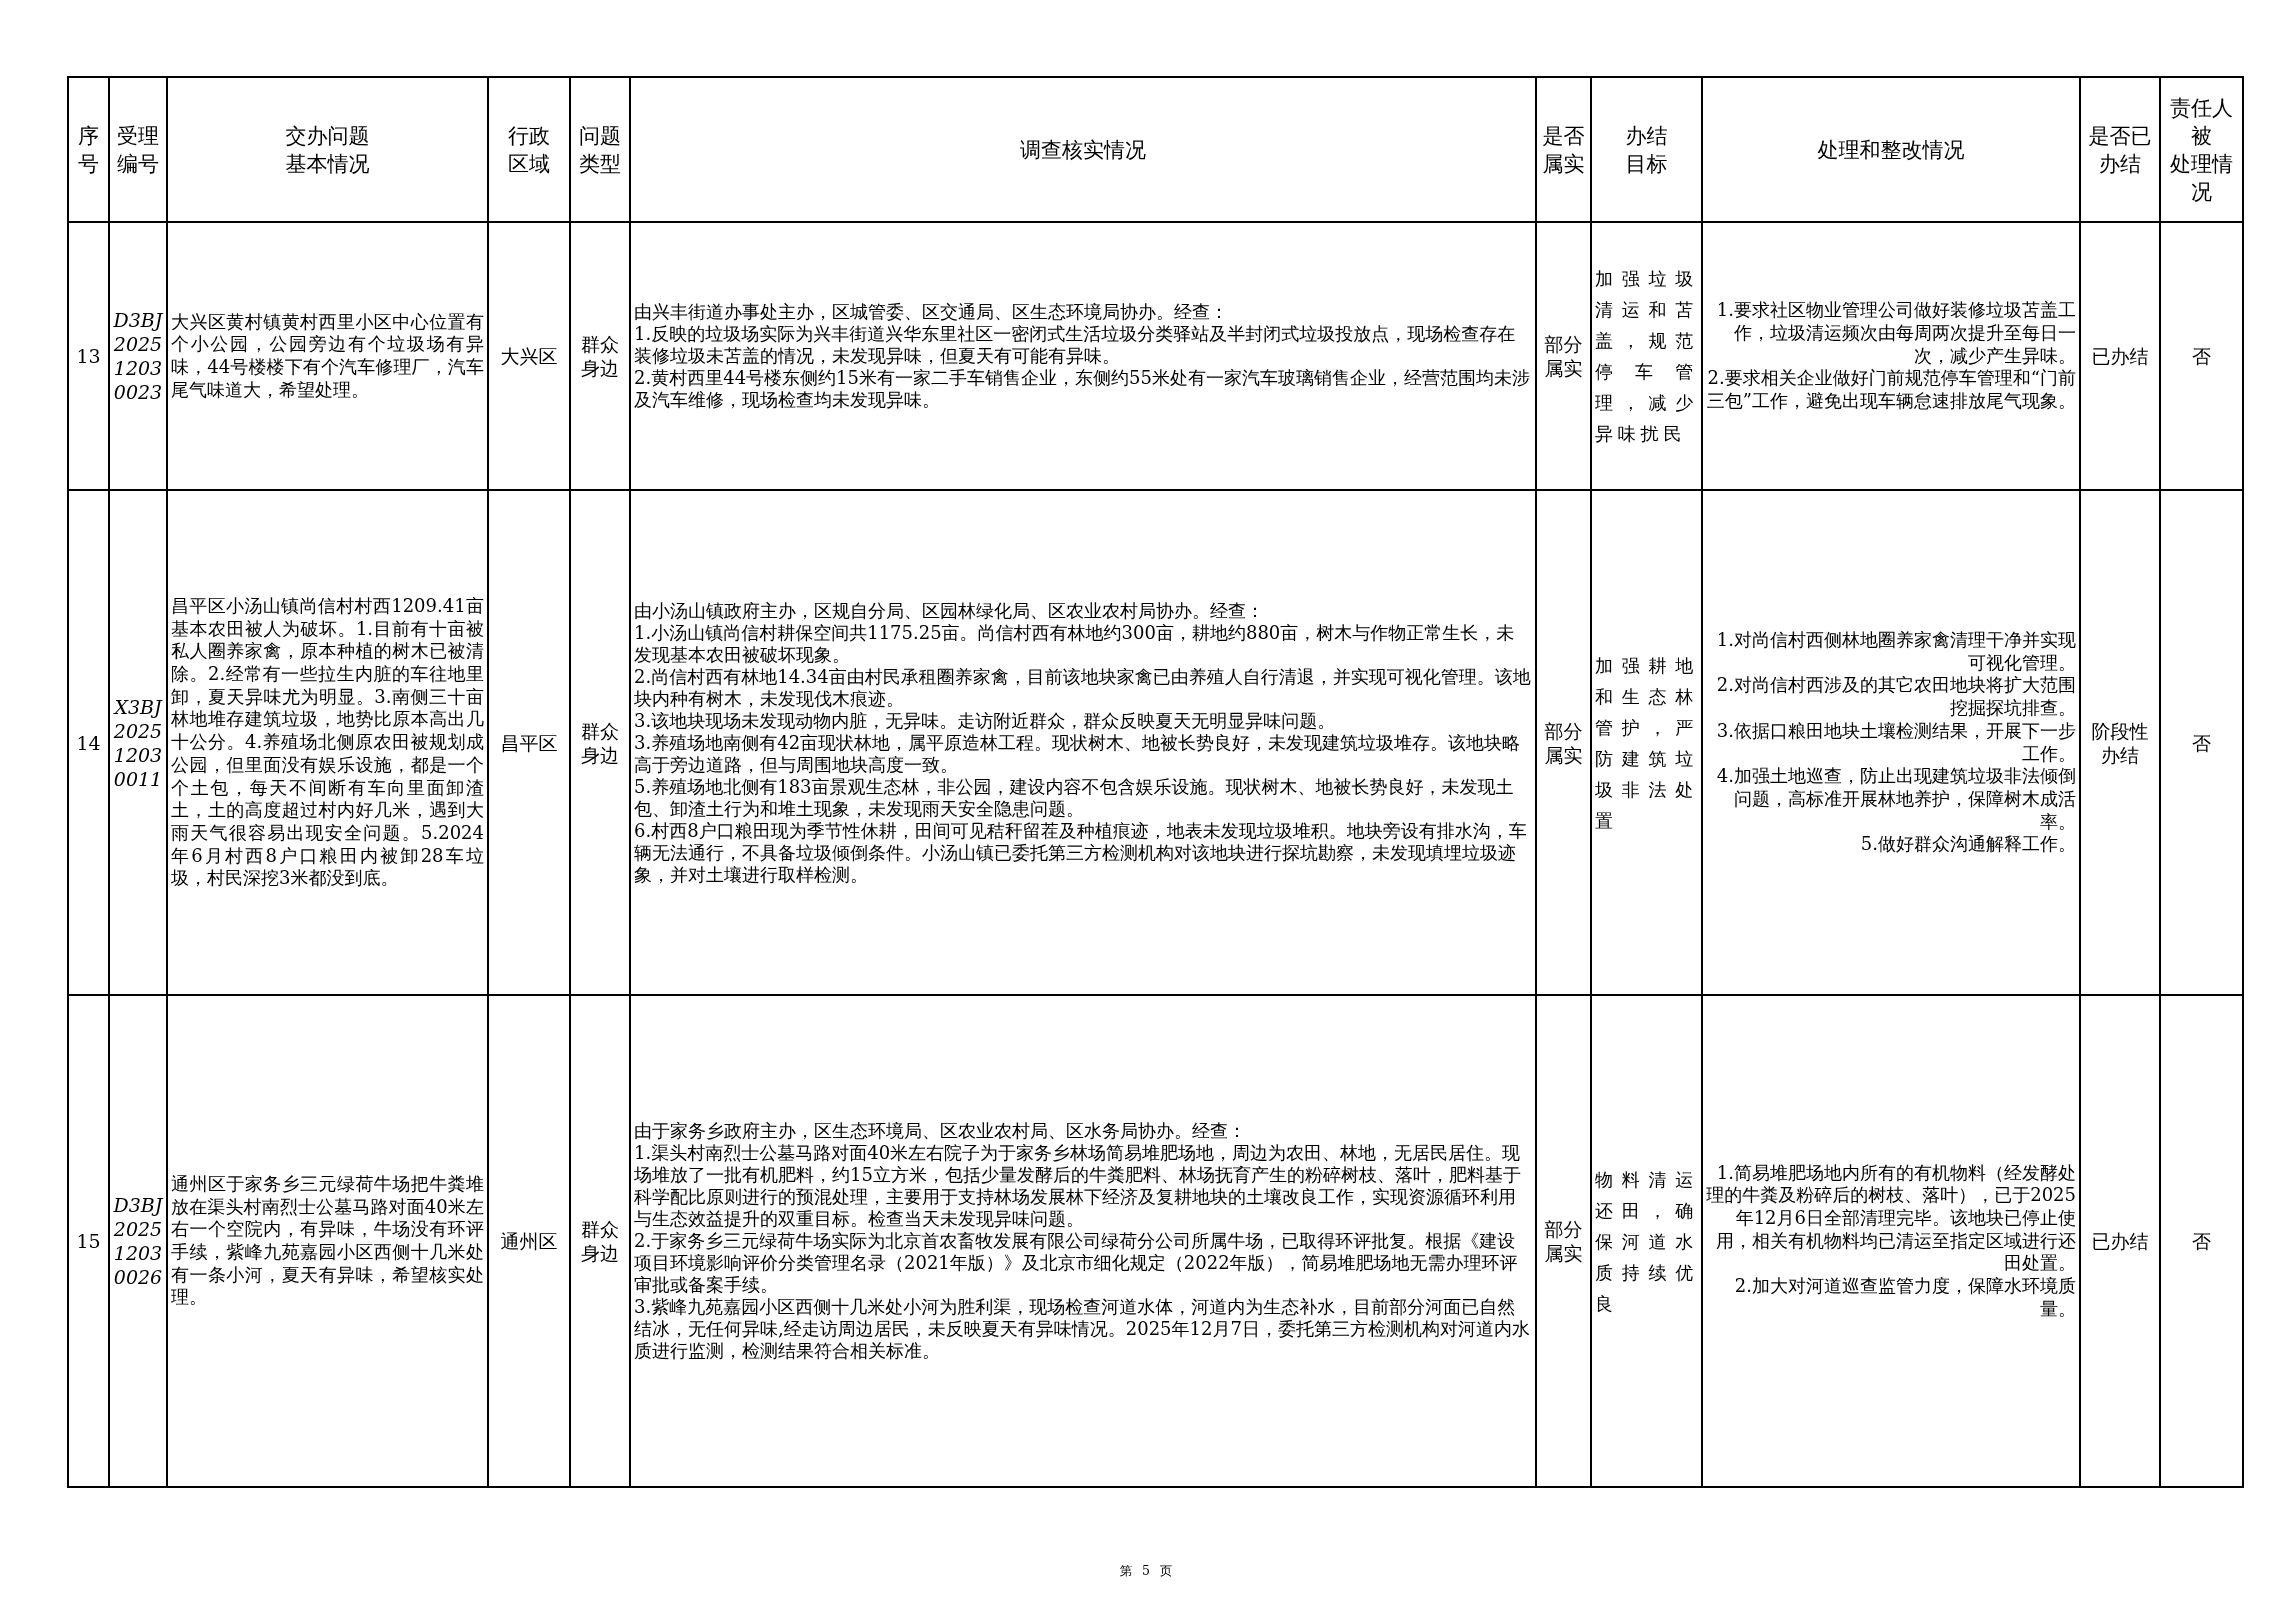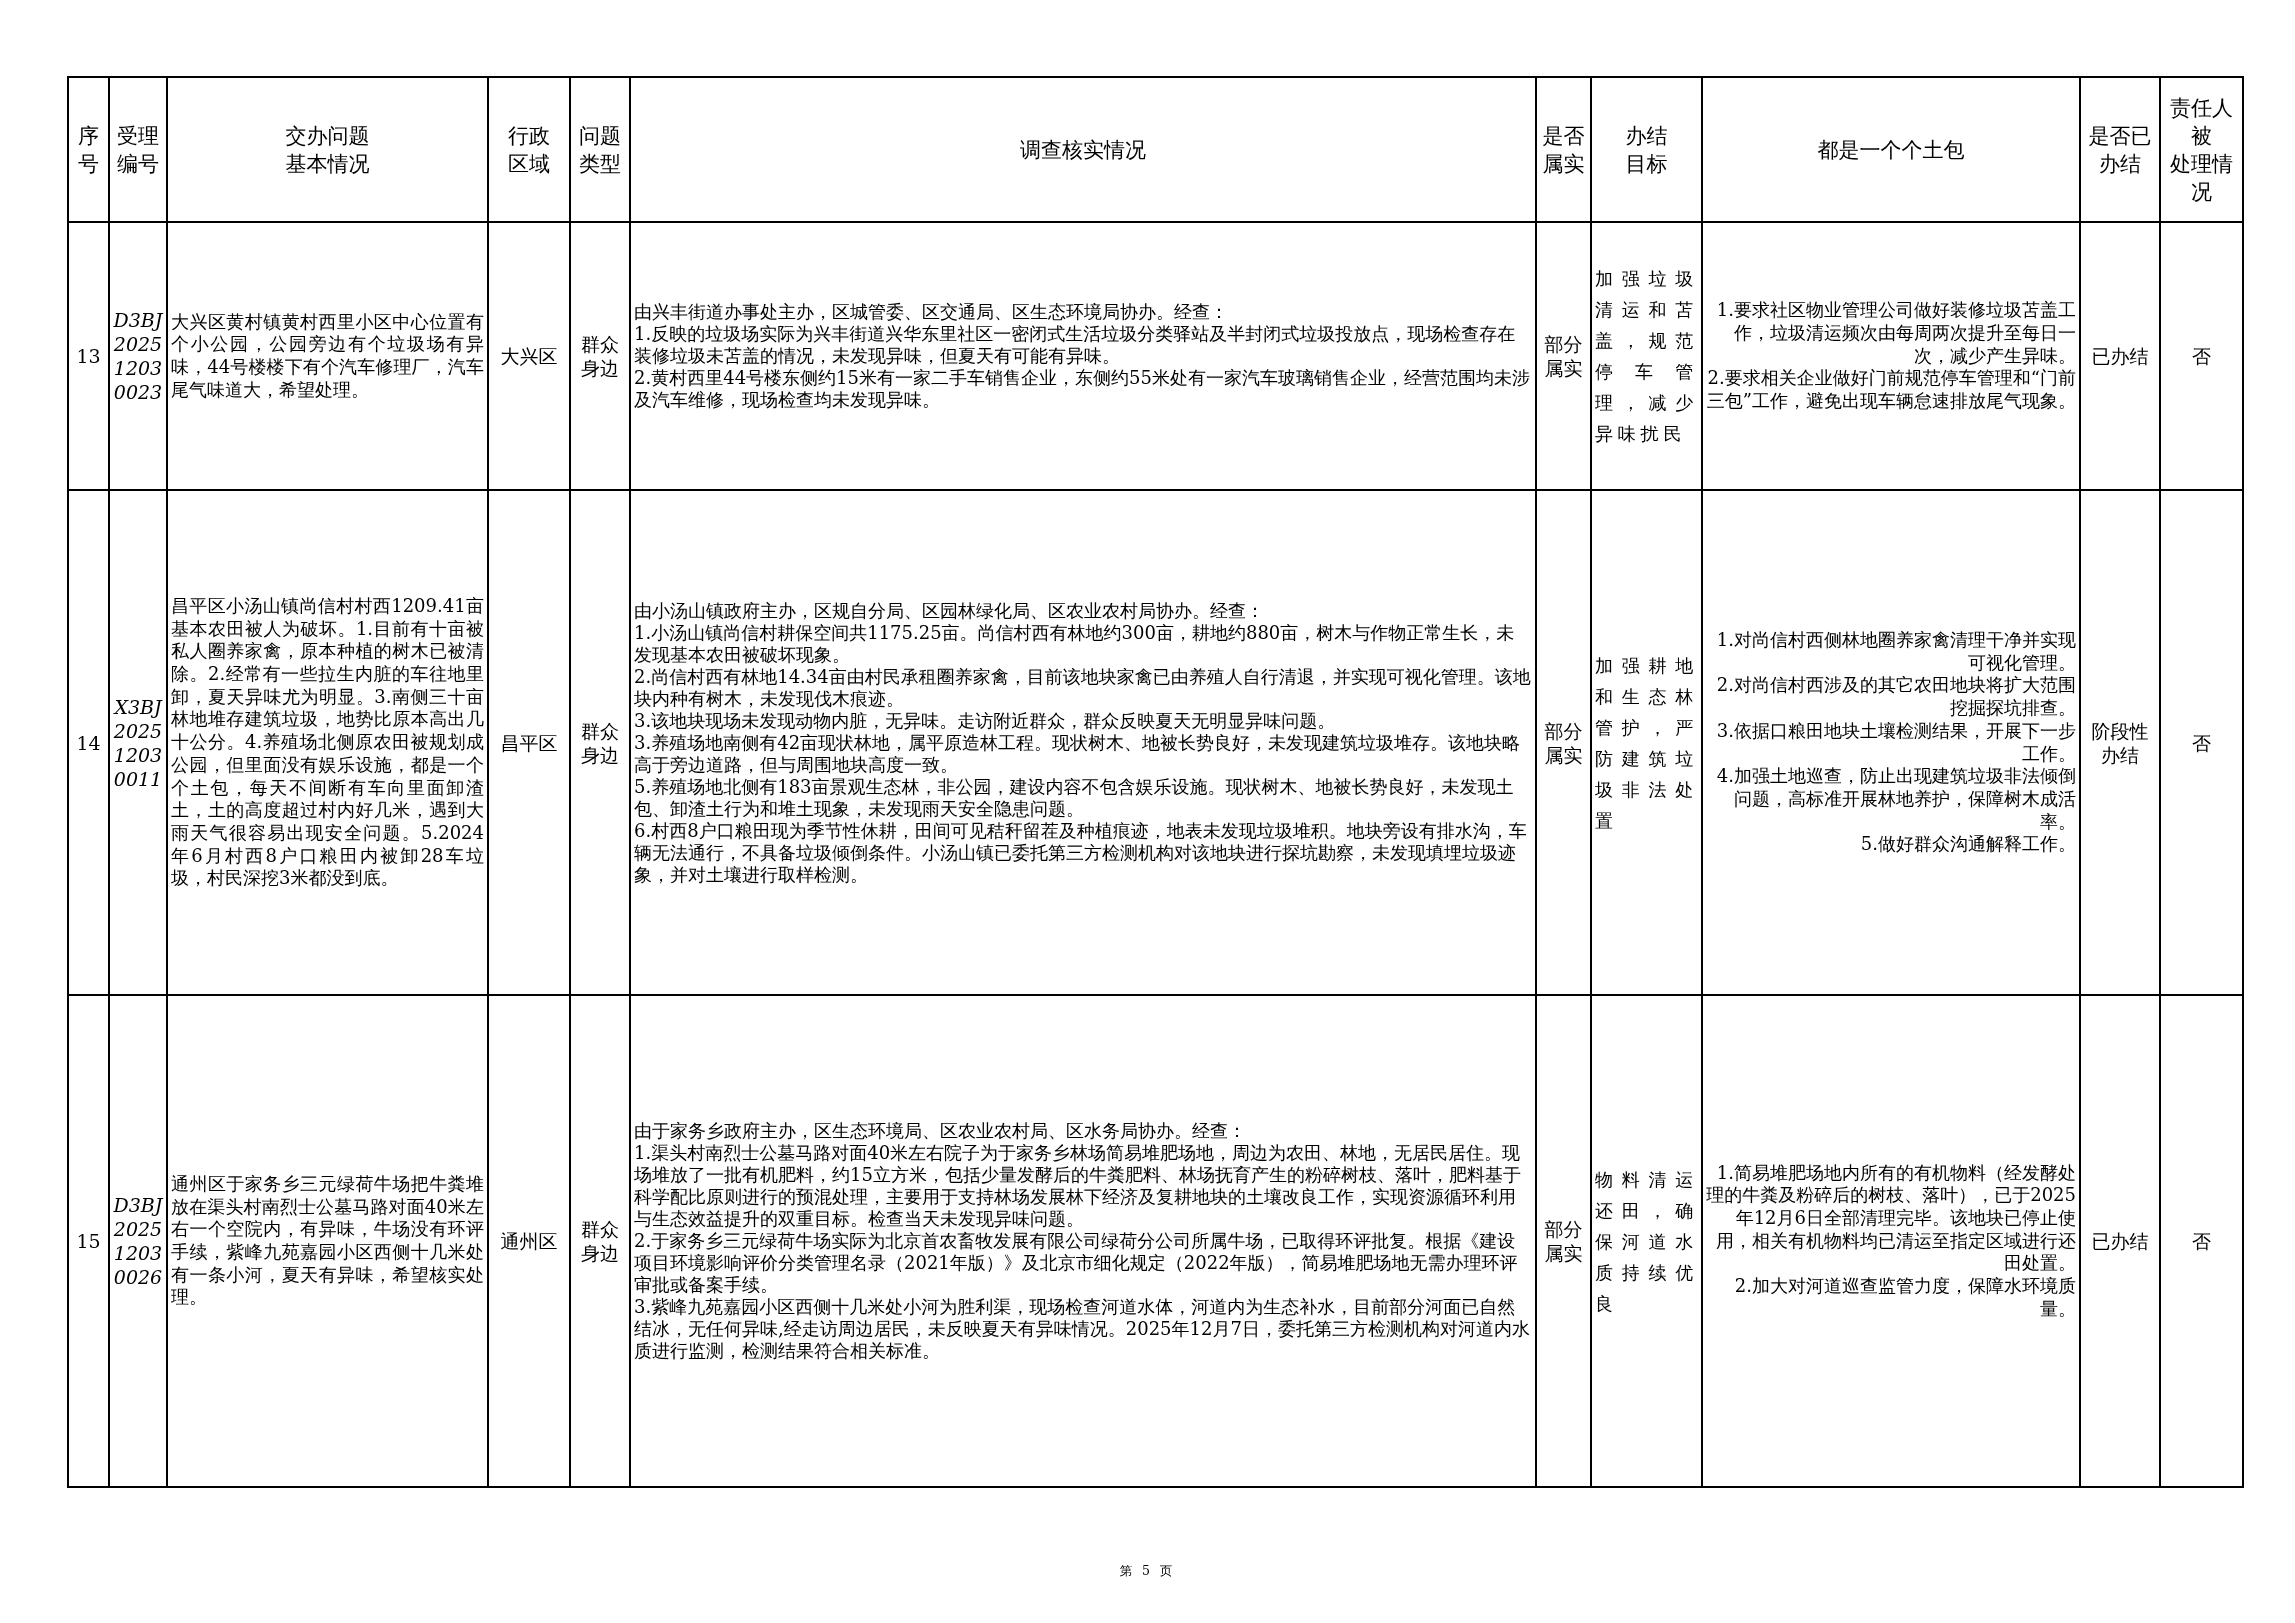--- a/index.html
+++ b/index.html
@@ -65,21 +65,21 @@
       </th>
       <th>调查核实情况</th>
       <th>
         <span class="hdr-line">是否</span>
         <span class="hdr-line">属实</span>
       </th>
       <th>
         <span class="hdr-line">办结</span>
         <span class="hdr-line">目标</span>
       </th>
-      <th>都是一个个土包</th>
+      <th>处理和整改情况</th>
       <th>
         <span class="hdr-line">是否已</span>
         <span class="hdr-line">办结</span>
       </th>
       <th>
         <span class="hdr-line">责任人被</span>
         <span class="hdr-line">处理情况</span>
       </th>
     </tr>
   </thead>

